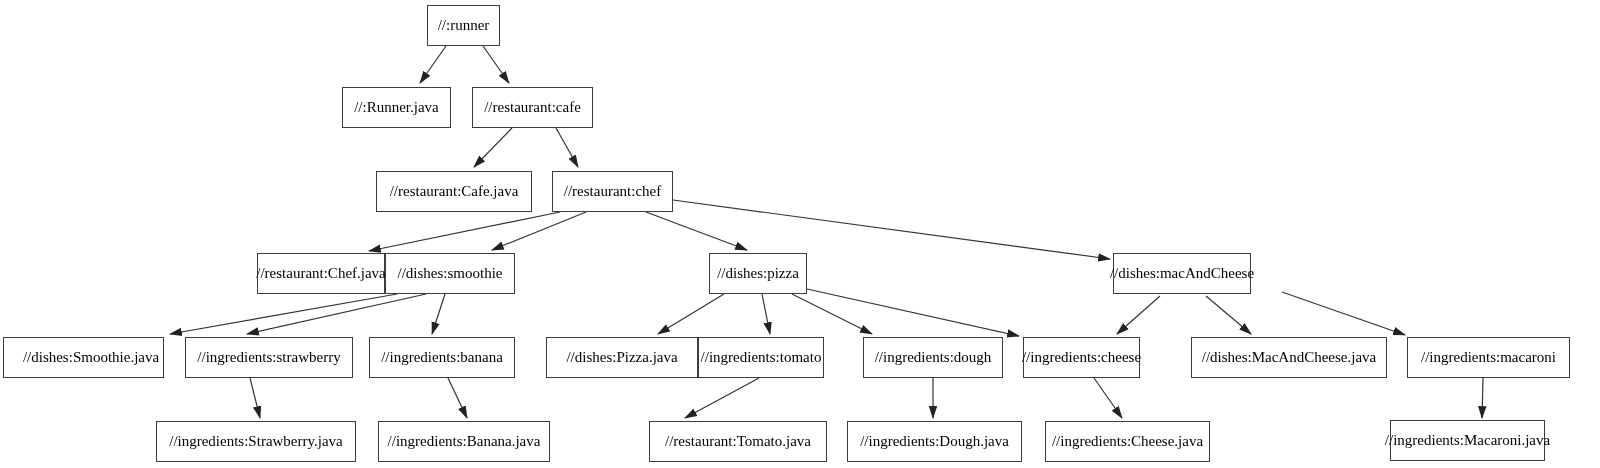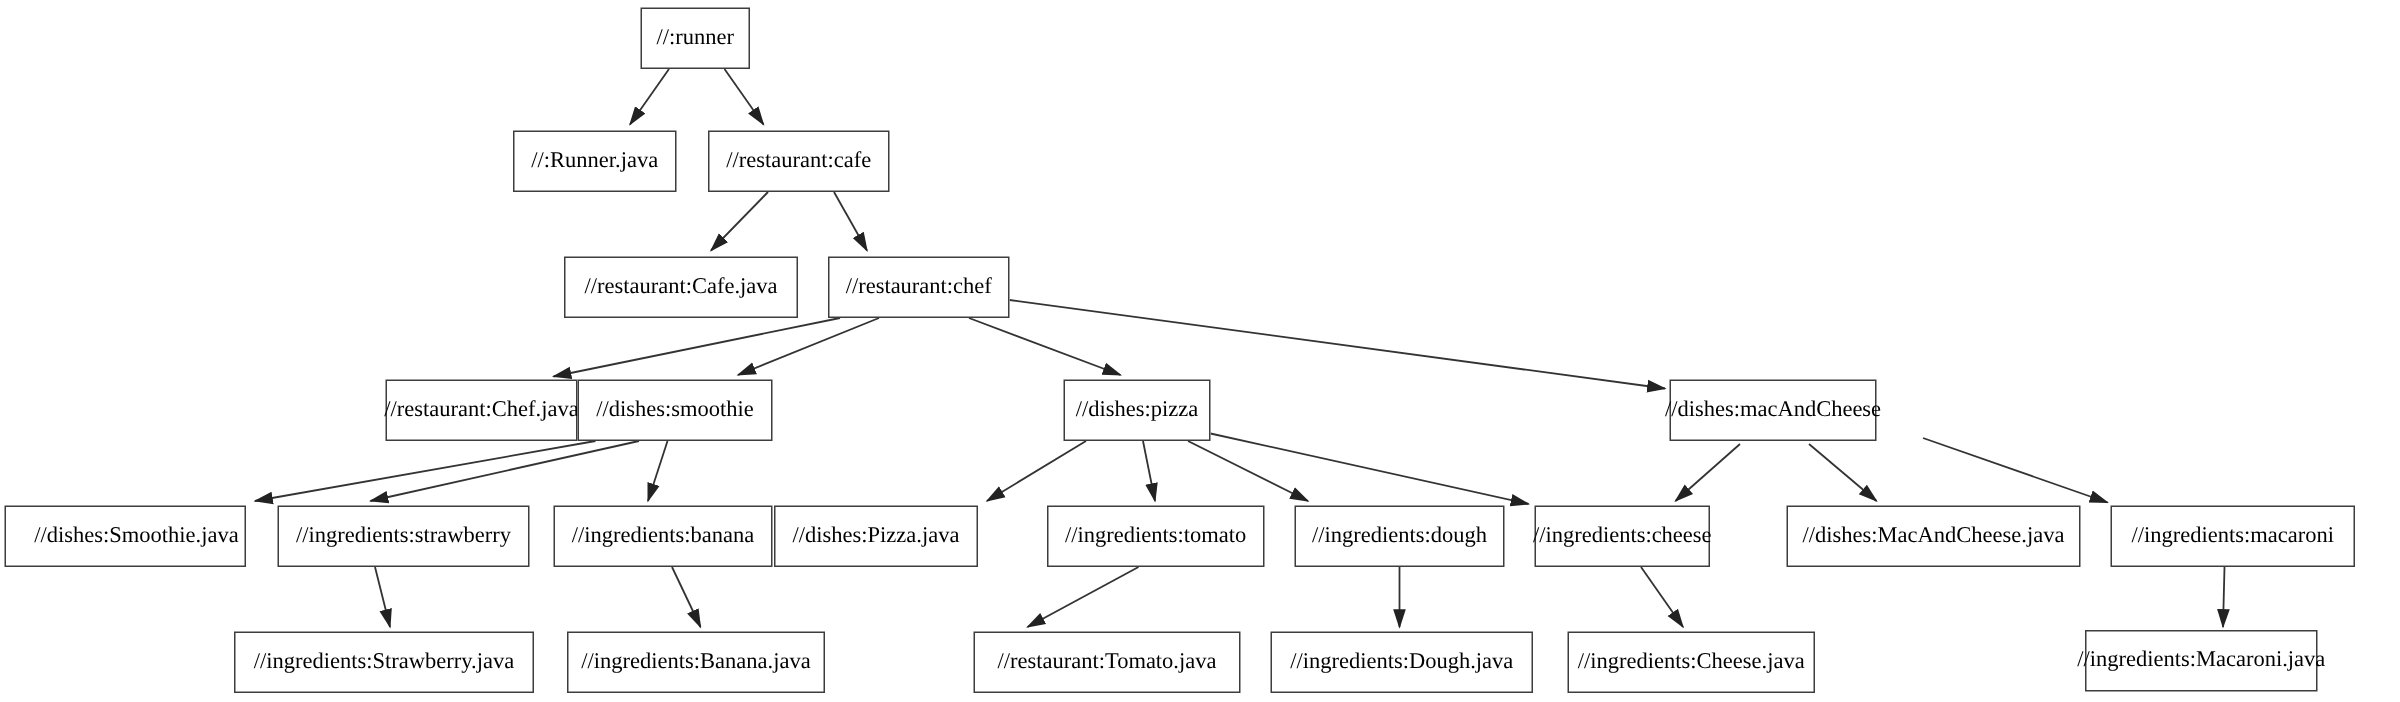--- a/index.html
+++ b/index.html
@@ -88,22 +88,22 @@
   <div class="node" style="left:552px; top:171px; width:121px;">//restaurant:chef</div>
 
   <div class="node" style="left:209px; top:253px; width:128px;margin-left:48px;">//restaurant:Chef.java</div>
   <div class="node" style="left:385px; top:253px; width:130px;">//dishes:smoothie</div>
   <div class="node" style="left:709px; top:253px; width:98px;">//dishes:pizza</div>
   <div class="node" style="left:1113px; top:253px; width:138px;text-align:center;">//dishes:macAndCheese</div>
 
   <div class="node" style="left:3px;    top:337px; width:161px;padding-left:15px;">//dishes:Smoothie.java</div>
   <div class="node" style="left:185px;  top:337px; width:168px;">//ingredients:strawberry</div>
   <div class="node" style="left:369px;  top:337px; width:146px;">//ingredients:banana</div>
-  <div class="node" style="left:516px;  top:337px; width:136px;">//dishes:Pizza.java</div>
-  <div class="node" style="left:698px;  top:337px; width:145px;">//ingredients:tomato</div>
+  <div class="node" style="left:546px;  top:337px; width:152px;">//dishes:Pizza.java</div>
+  <div class="node" style="left:698px;  top:337px; width:126px;">//ingredients:tomato</div>
   <div class="node" style="left:863px;  top:337px; width:140px;">//ingredients:dough</div>
   <div class="node" style="left:1023px; top:337px; width:117px;">//ingredients:cheese</div>
   <div class="node" style="left:1191px; top:337px; width:196px;">//dishes:MacAndCheese.java</div>
   <div class="node" style="left:1407px; top:337px; width:163px;">//ingredients:macaroni</div>
 
   <div class="node" style="left:156px;  top:421px; width:200px;">//ingredients:Strawberry.java</div>
   <div class="node" style="left:378px;  top:421px; width:172px;">//ingredients:Banana.java</div>
   <div class="node" style="left:649px;  top:421px; width:178px;">//restaurant:Tomato.java</div>
   <div class="node" style="left:847px;  top:421px; width:175px;">//ingredients:Dough.java</div>
   <div class="node" style="left:1045px; top:421px; width:165px;">//ingredients:Cheese.java</div>

